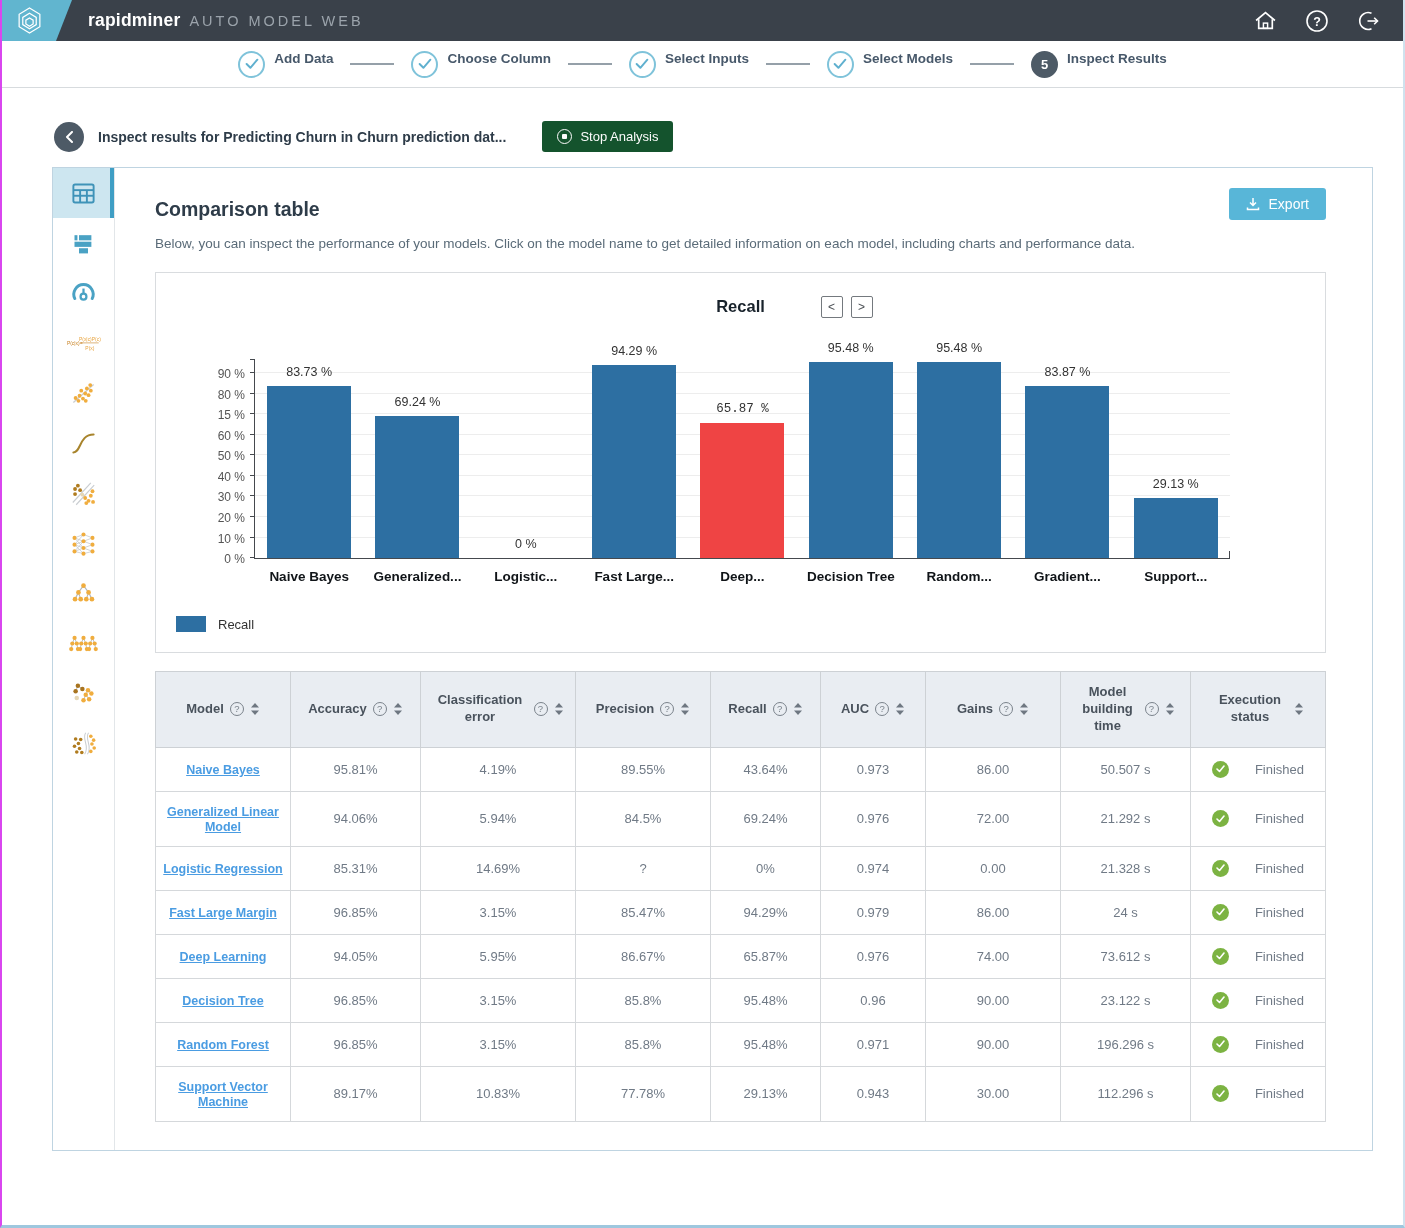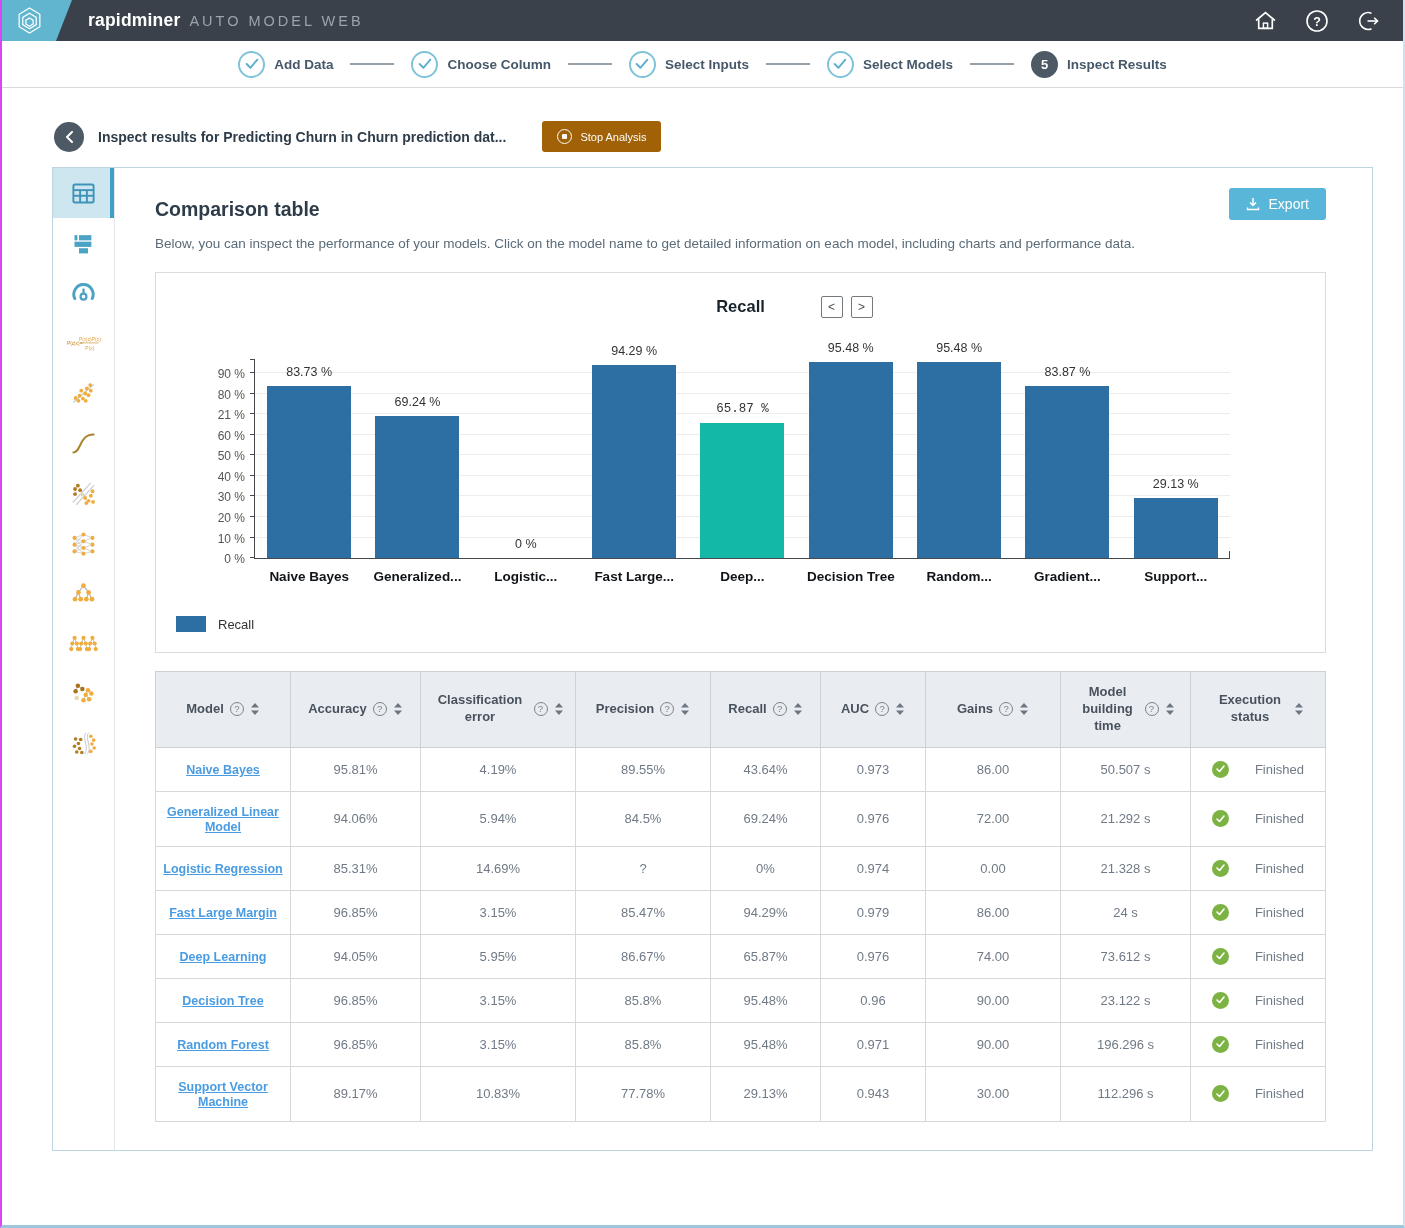--- a/index.html
+++ b/index.html
@@ -15,35 +15,35 @@
     display:flex; align-items:center; padding-left:14px; }
   .brand { margin-left:16px; display:flex; align-items:baseline; }
   .brand-name { color:#fff; font-weight:bold; font-size:17.5px; letter-spacing:.2px; }
   .brand-suffix { color:#9ba3ab; font-size:14.5px; letter-spacing:3px; margin-left:9px; }
   .topbar-icons { margin-left:auto; display:flex; align-items:center; gap:28px; padding-right:22px; }
   .topbar-icons span { display:inline-flex; cursor:pointer; }
 
   
   .stepper { height:47px; background:#fff; border-bottom:1px solid #d7dbde;
     display:flex; align-items:center; justify-content:center; }
-  .step { display:flex; align-items:center; gap:9px; cursor:pointer; }
+  .step { display:flex; gap:9px; cursor:pointer; }
   .step-check { width:27px; height:27px; border:2px solid #7fc3da; border-radius:50%;
     display:flex; align-items:center; justify-content:center; background:#fff; }
   .step-num { width:27px; height:27px; border-radius:50%; background:#4d5a66; color:#fff;
     font-weight:bold; font-size:13px; display:flex; align-items:center; justify-content:center; }
   .step-label { font-weight:bold; color:#47586a; font-size:13.5px; }
   .step-connector { width:44px; height:2px; background:#95a0a9; margin:0 17px; }
 
   
   .page-header { display:flex; align-items:center; padding:33px 0 0 52px; }
   .back-btn { width:30px; height:30px; border-radius:50%; background:#4d5a66; border:none;
     display:flex; align-items:center; justify-content:center; cursor:pointer; flex-shrink:0; }
   .page-title { font-size:14px; font-weight:bold; color:#2e3c49; margin:0 0 0 14px; }
-  .stop-btn { margin-left:36px; background:#a16207; color:#fcfcfc; border:none; border-radius:3px;
-    height:31px; padding:0 15px; font-size:11px; display:flex; align-items:center; gap:8px; cursor:default; }
+  .stop-btn { margin-left:36px; background:#14532d; color:#fcfcfc; border:none; border-radius:3px;
+    height:31px; padding:0 15px; font-size:13px; display:flex; align-items:center; gap:8px; cursor:default; }
   .stop-icon { width:15px; height:15px; border:1.5px solid #fcfcfc; border-radius:50%;
     display:inline-flex; align-items:center; justify-content:center; }
   .stop-icon::after { content:''; width:5px; height:5px; background:#fcfcfc; border-radius:1px; }
 
   
   .panel { display:flex; border:1px solid #bfd4e1; margin:15px 30px 14px 50px; background:#fff; }
   .rail { width:62px; border-right:1px solid #e2e6e9; flex-shrink:0; padding-top:0; }
   .rail-item { height:50px; display:flex; align-items:center; justify-content:center; cursor:pointer; }
   .rail-item.active { background:#cde6f0; box-shadow:inset -4px 0 0 #3f9ec4; }
   .rail-icon { display:inline-flex; }
@@ -440,21 +440,21 @@
                   <div class="bar" style="height: 0%; background: rgb(45, 111, 162);">
                     <div class="bar-value">0 %</div>
                   </div>
                 </div>
                 <div class="bar-slot">
                   <div class="bar" style="height: 97.2062%; background: rgb(45, 111, 162);">
                     <div class="bar-value">94.29 %</div>
                   </div>
                 </div>
                 <div class="bar-slot">
-                  <div class="bar" style="height: 67.9072%; background: #14b8a6; font-family: Liberation Mono, monospace;">
+                  <div class="bar" style="height: 67.9072%; background: #ef4444; font-family: Liberation Mono, monospace;">
                     <div class="bar-value">65.87 %</div>
                   </div>
                 </div>
                 <div class="bar-slot">
                   <div class="bar" style="height: 98.433%; background: rgb(45, 111, 162);">
                     <div class="bar-value">95.48 %</div>
                   </div>
                 </div>
                 <div class="bar-slot">
                   <div class="bar" style="height: 98.433%; background: rgb(45, 111, 162);">
@@ -487,21 +487,21 @@
               <div class="ytick-mark" style="bottom: 41.2371%;"></div>
               <div class="ytick-label" style="bottom: calc(41.2371% - 8px);">40 %</div>
               <div class="gridline" style="bottom: 51.5464%;"></div>
               <div class="ytick-mark" style="bottom: 51.5464%;"></div>
               <div class="ytick-label" style="bottom: calc(51.5464% - 8px);">50 %</div>
               <div class="gridline" style="bottom: 61.8557%;"></div>
               <div class="ytick-mark" style="bottom: 61.8557%;"></div>
               <div class="ytick-label" style="bottom: calc(61.8557% - 8px);">60 %</div>
               <div class="gridline" style="bottom: 72.1649%;"></div>
               <div class="ytick-mark" style="bottom: 72.1649%;"></div>
-              <div class="ytick-label" style="bottom: calc(72.1649% - 8px);">21 %</div>
+              <div class="ytick-label" style="bottom: calc(72.1649% - 8px);">15 %</div>
               <div class="gridline" style="bottom: 82.4742%;"></div>
               <div class="ytick-mark" style="bottom: 82.4742%;"></div>
               <div class="ytick-label" style="bottom: calc(82.4742% - 8px);">80 %</div>
               <div class="gridline" style="bottom: 92.7835%;"></div>
               <div class="ytick-mark" style="bottom: 92.7835%;"></div>
               <div class="ytick-label" style="bottom: calc(92.7835% - 8px);">90 %</div>
             </div>
         </div>
         <div class="cats" id="cats">
             <div class="cat-label">Naive Bayes</div>

